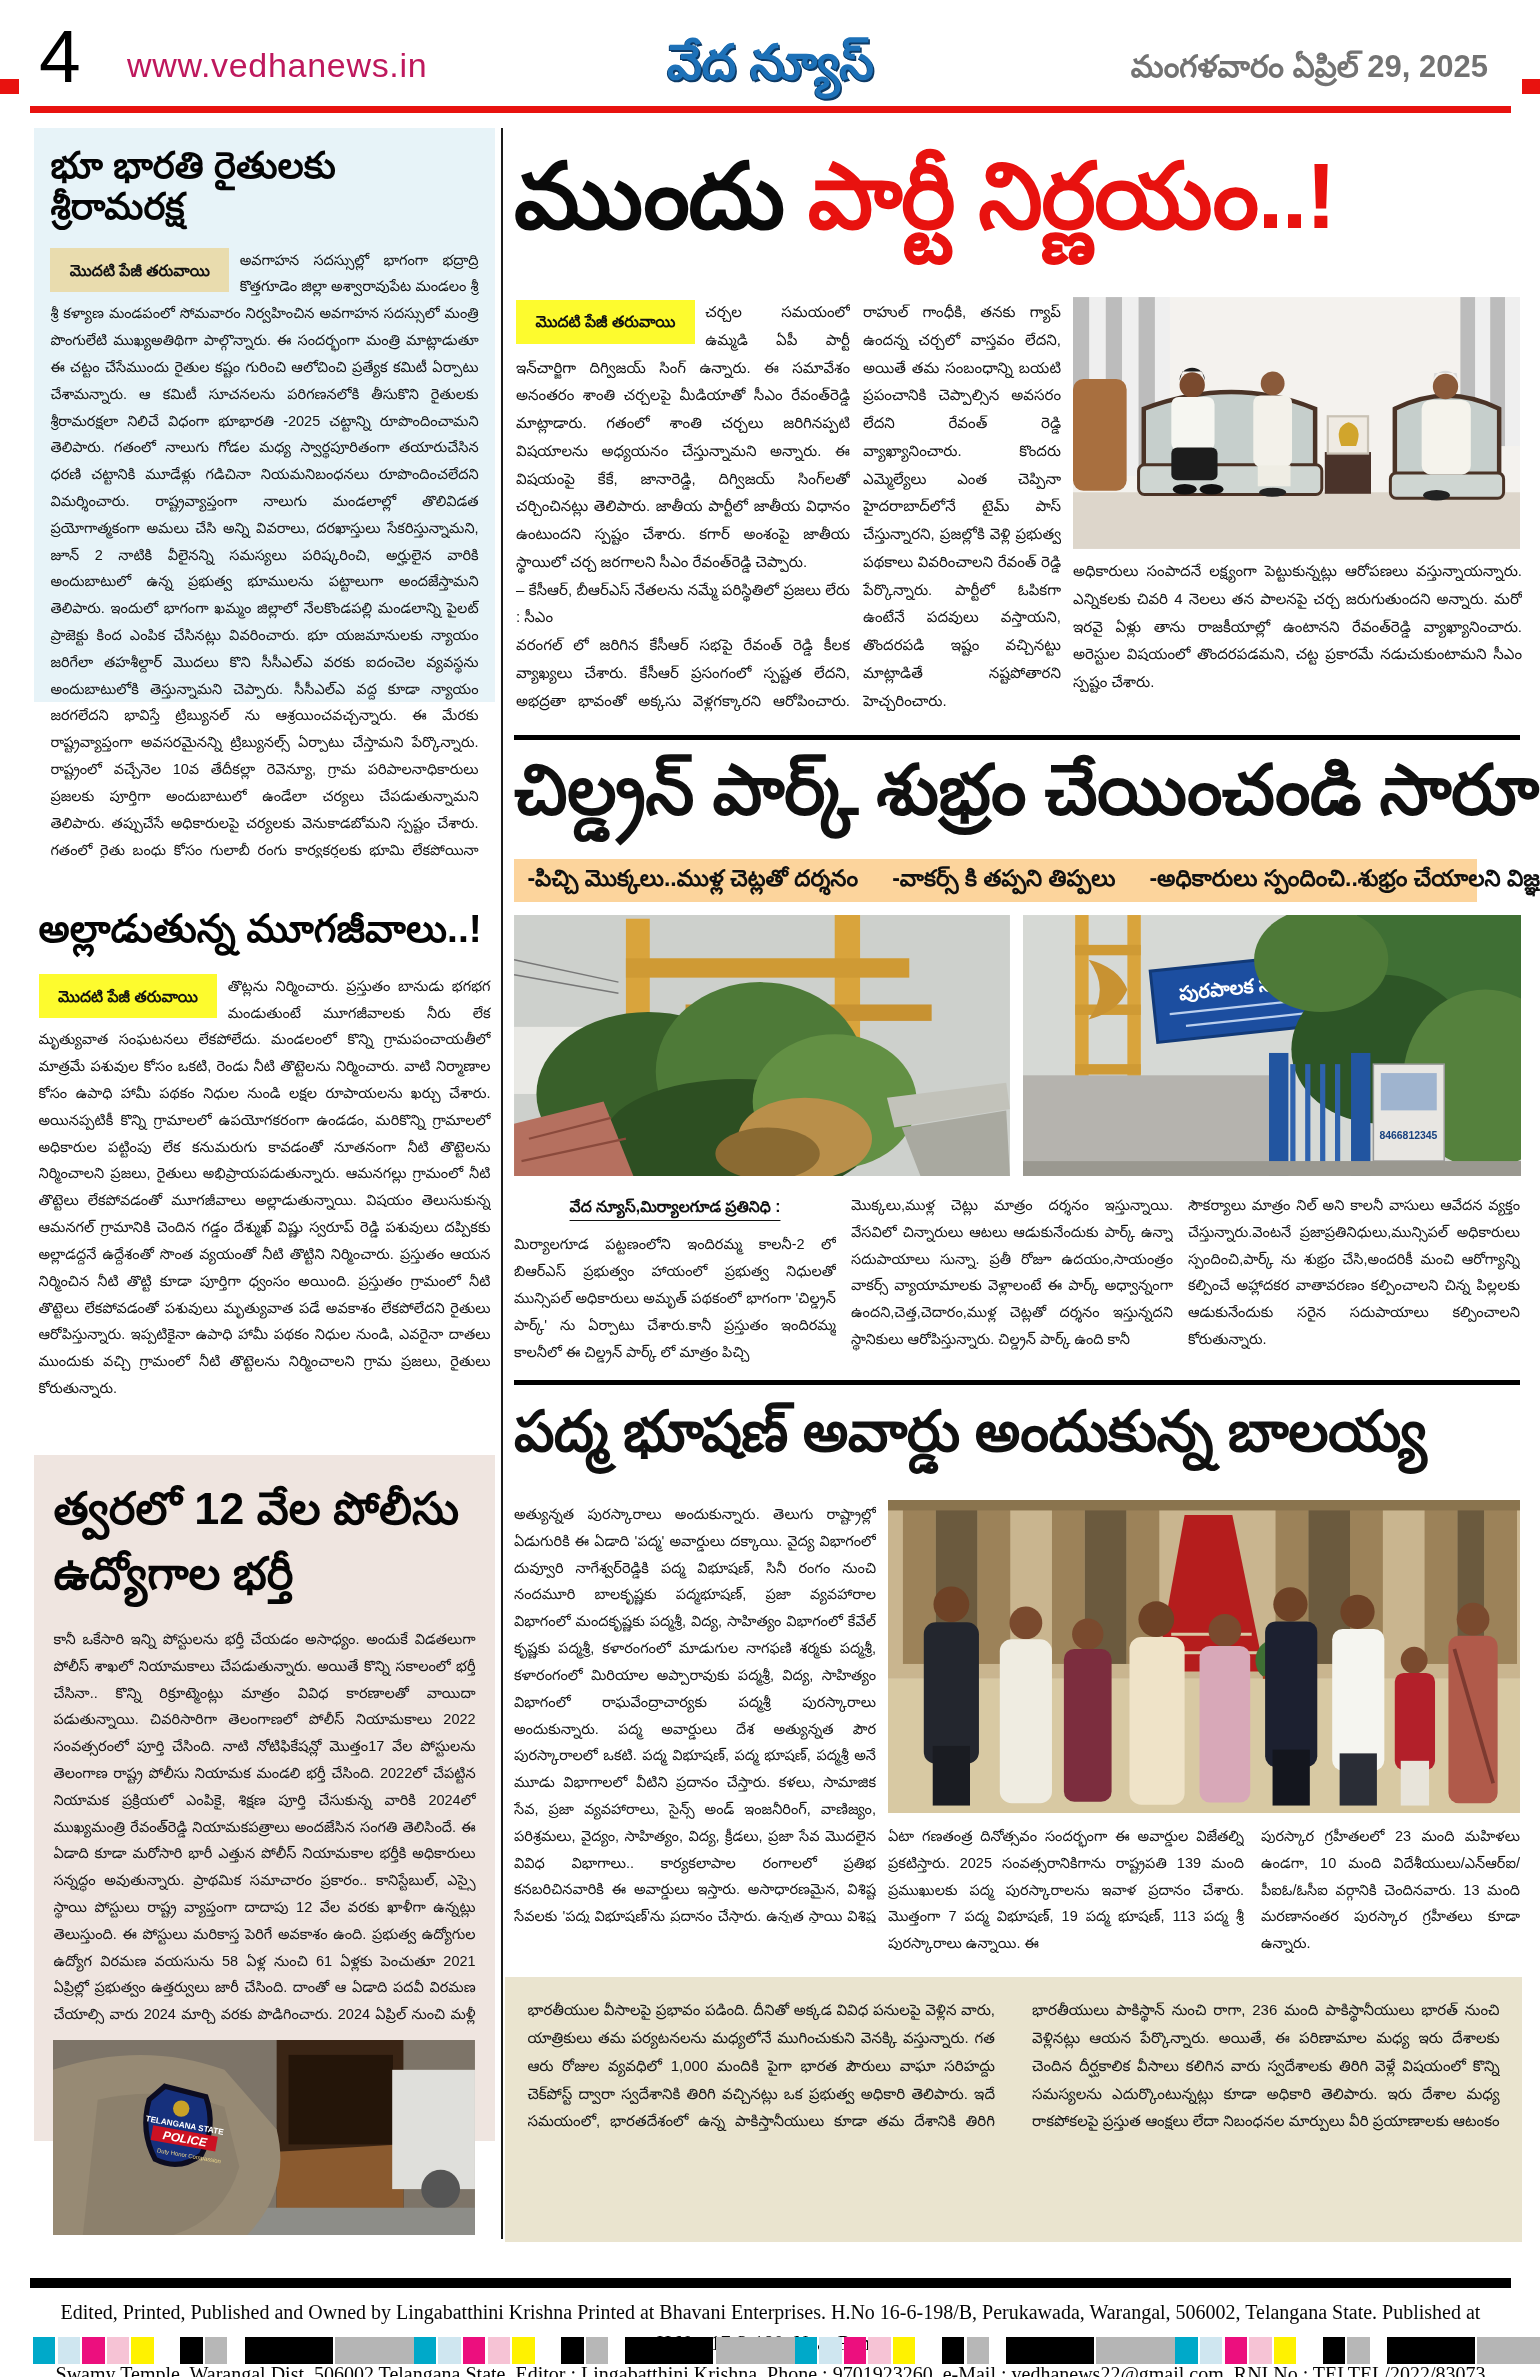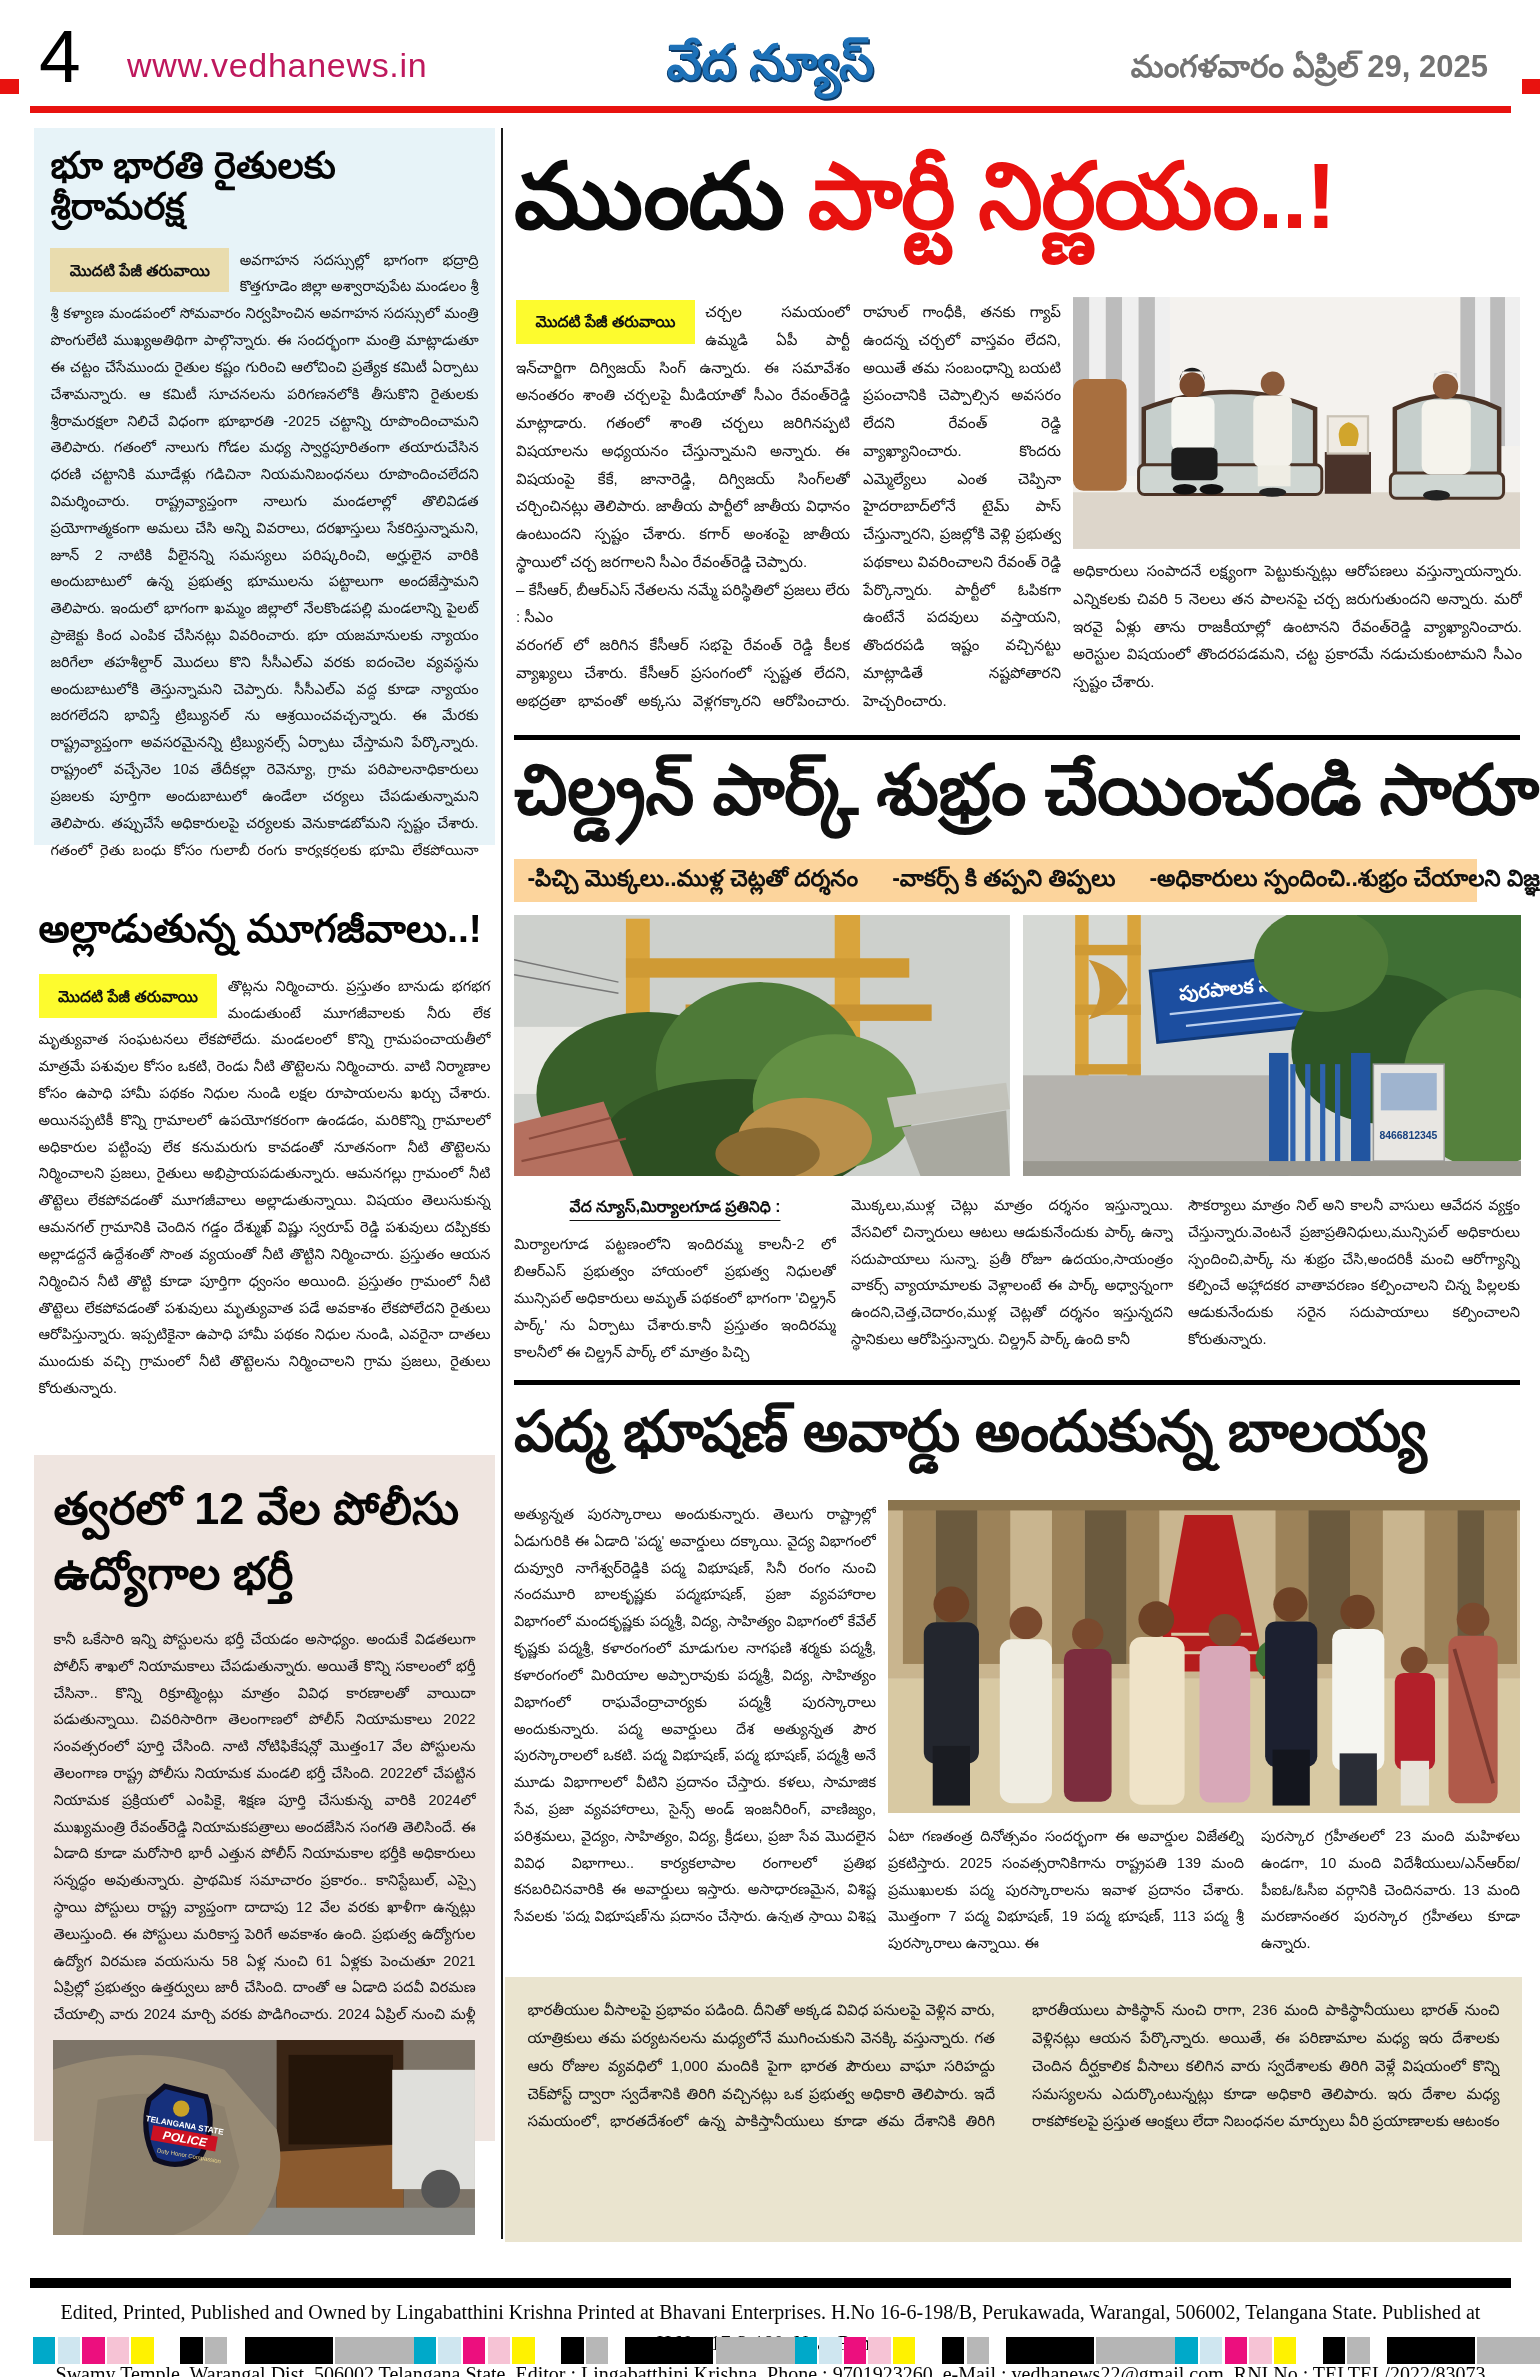--- a/index.html
+++ b/index.html
@@ -21,21 +21,21 @@
   .cont-tag{float:left;font-weight:bold;font-size:15.7px;padding:7.5px 19.4px;margin:1.5px 10.4px 4.5px 0;}
   .tag-tan{background:#e9dcae;}
   .tag-yellow{background:#fdfb2e;}
   .subhead{font-weight:normal;}
   .vrule{position:absolute;left:501px;top:128px;width:2.2px;height:2111px;background:#1a1a1a;}
   .hrule{position:absolute;height:4.5px;background:#000;}
   .photo-frame{position:absolute;overflow:hidden;}
   .photo-frame svg{display:block;width:100%;height:100%;}
 
   
-  .art-bhu{position:absolute;left:34px;top:128px;width:461px;height:717px;background:#e7f3f8;
+  .art-bhu{position:absolute;left:34px;top:128px;width:461px;height:574px;background:#e7f3f8;
            box-sizing:border-box;padding:13.4px 16.4px;}
   .art-bhu h2{margin:4.5px 0 19.4px 0;font-size:37px;line-height:1.1;color:#050505;}
   .art-mooga{position:absolute;left:34px;top:870px;width:461px;height:566px;background:#ffffff;
              box-sizing:border-box;padding:7.5px 4.5px;}
   .art-mooga h2{margin:30px 0 22.4px 0;font-size:39px;line-height:1.1;color:#050505;}
   .art-police{position:absolute;left:34px;top:1455px;width:461px;height:686px;background:#efe5e0;
               box-sizing:border-box;padding:18px 19.4px;}
   .art-police h2{margin:3px 0 19.4px 0;font-size:45px;line-height:1.45;color:#050505;}
   .art-police .body-text{height:402px;}
   .police-photo{position:relative;width:422px;height:195px;margin-top:12px;overflow:hidden;}
@@ -210,21 +210,21 @@
         <rect x="426" y="236" width="152" height="34" rx="8" fill="#cfd6d2" stroke="#4a3326" stroke-width="4"></rect>
       </g>
       <g>
         <circle cx="500" cy="120" r="17" fill="#8a5a3a"></circle>
         <path d="M483,116 a17,17 0 0 1 34,0 l-2,-14 -30,0 z" fill="#d9d9d9"></path>
         <rect x="468" y="138" width="66" height="100" rx="12" fill="#f5f3ec"></rect>
         <ellipse cx="488" cy="266" rx="18" ry="7" fill="#222"></ellipse>
       </g>
     </svg>
   </div>
-  <div class="m-photo-text body-text">అధికారులు సంపాదనే లక్ష్యంగా పెట్టుకున్నట్లు ఆరోపణలు వస్తున్నాయన్నారు. ఎన్నికలకు చివరి 5 నెలలు తన పాలనపై చర్చ జరుగుతుందని అన్నారు. మరో ఇరవై ఏళ్లు తాను రాజకీయాల్లో ఉంటానని రేవంత్‌రెడ్డి వ్యాఖ్యానించారు. అరెస్టుల విషయంలో తొందరపడమని, చట్ట ప్రకారమే నడుచుకుంటామని సీఎం స్పష్టం చేశారు.</div>
+  <div class="m-photo-text body-text">అధికారులు సంపాదనే లక్ష్యంగా పెట్టుకున్నట్లు ఆరోపణలు వస్తున్నాయన్నారు. ఎన్నికలకు చివరి 4 నెలలు తన పాలనపై చర్చ జరుగుతుందని అన్నారు. మరో ఇరవై ఏళ్లు తాను రాజకీయాల్లో ఉంటానని రేవంత్‌రెడ్డి వ్యాఖ్యానించారు. అరెస్టుల విషయంలో తొందరపడమని, చట్ట ప్రకారమే నడుచుకుంటామని సీఎం స్పష్టం చేశారు.</div>
 
   <div class="hrule hr-main"></div>
 
   <div class="park-headline">చిల్డ్రన్ పార్క్ శుభ్రం చేయించండి సారూ..!</div>
   <div class="park-deck">
     <span>-పిచ్చి మొక్కలు..ముళ్ల చెట్లతో దర్శనం</span>
     <span>-వాకర్స్ కి తప్పని తిప్పలు</span>
     <span>-అధికారులు స్పందించి..శుభ్రం చేయాలని విజ్ఞప్తి</span>
   </div>
 

